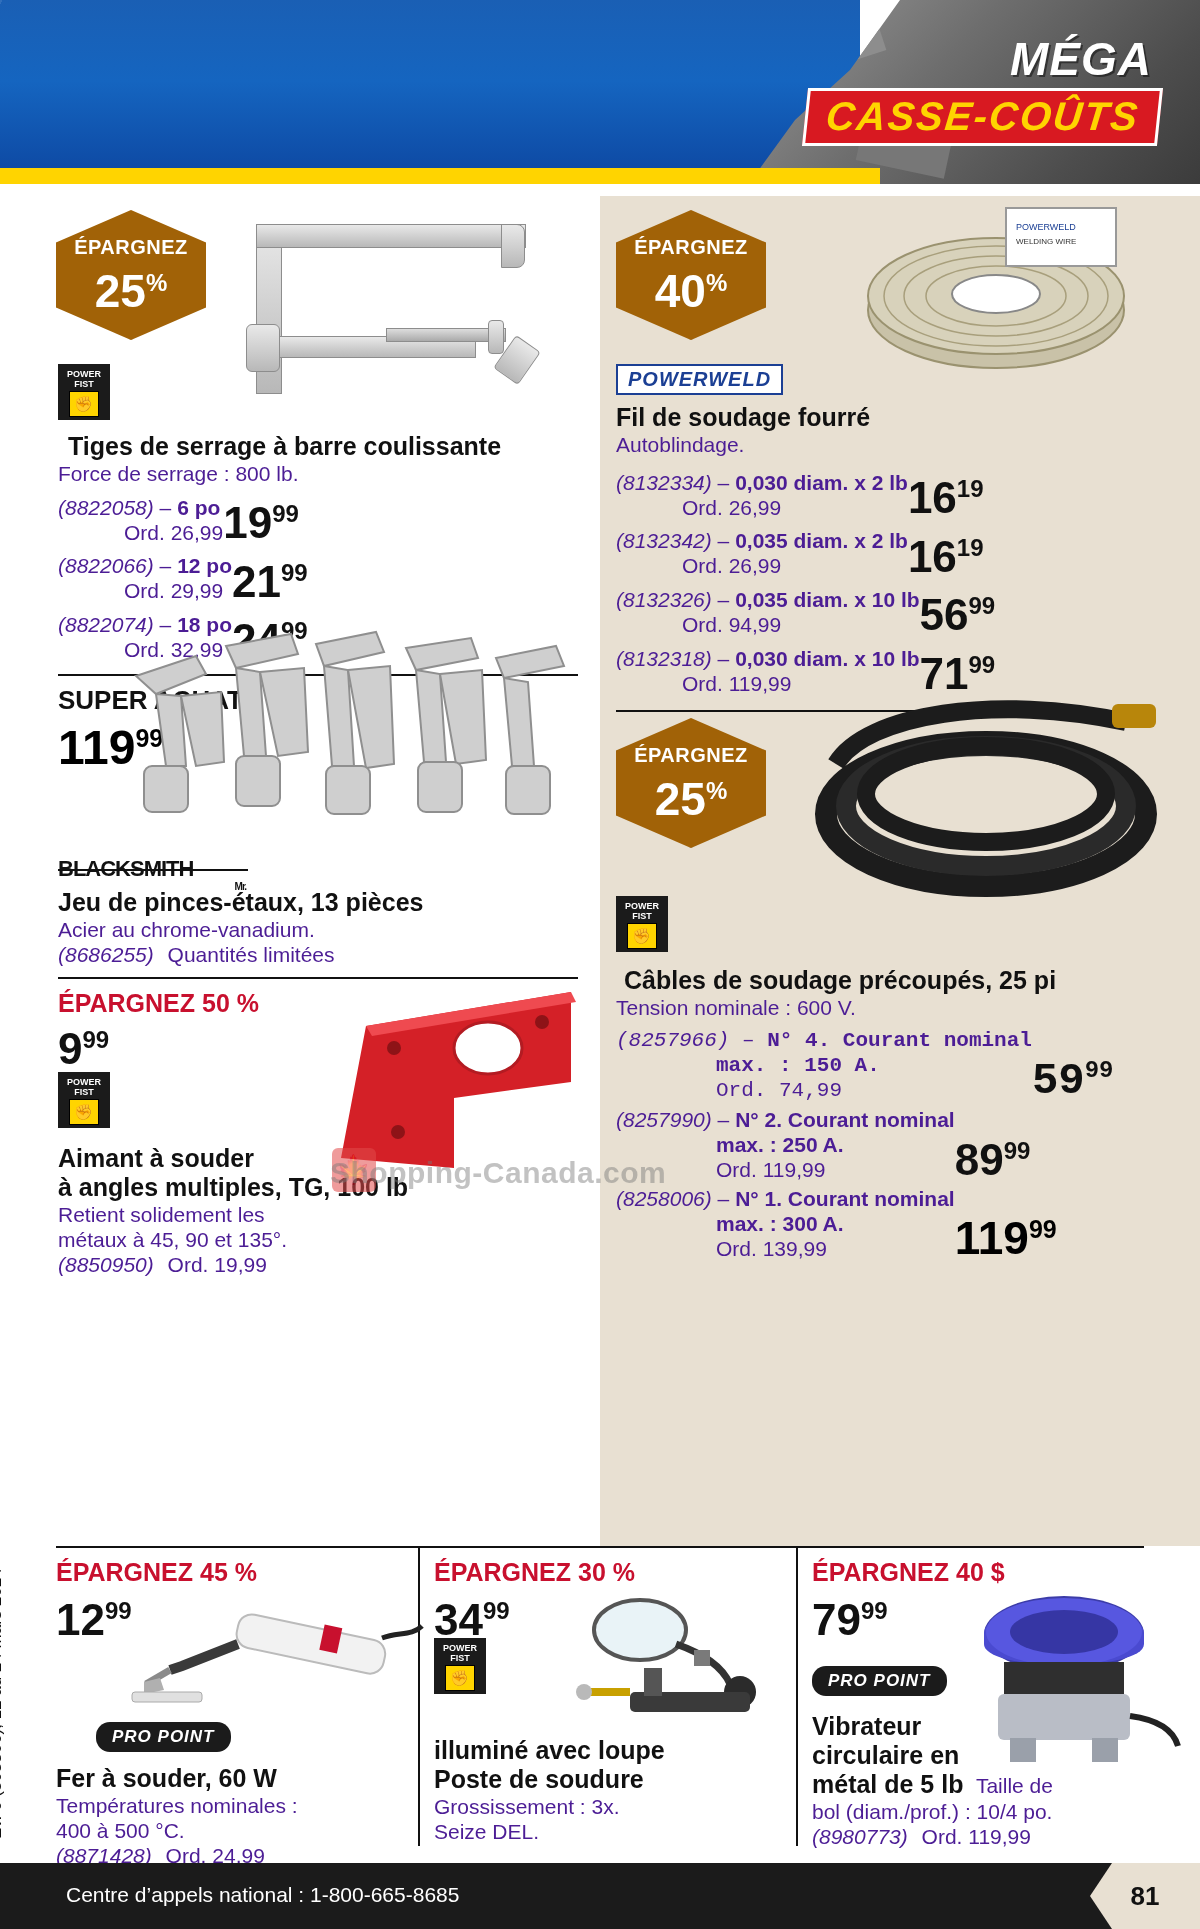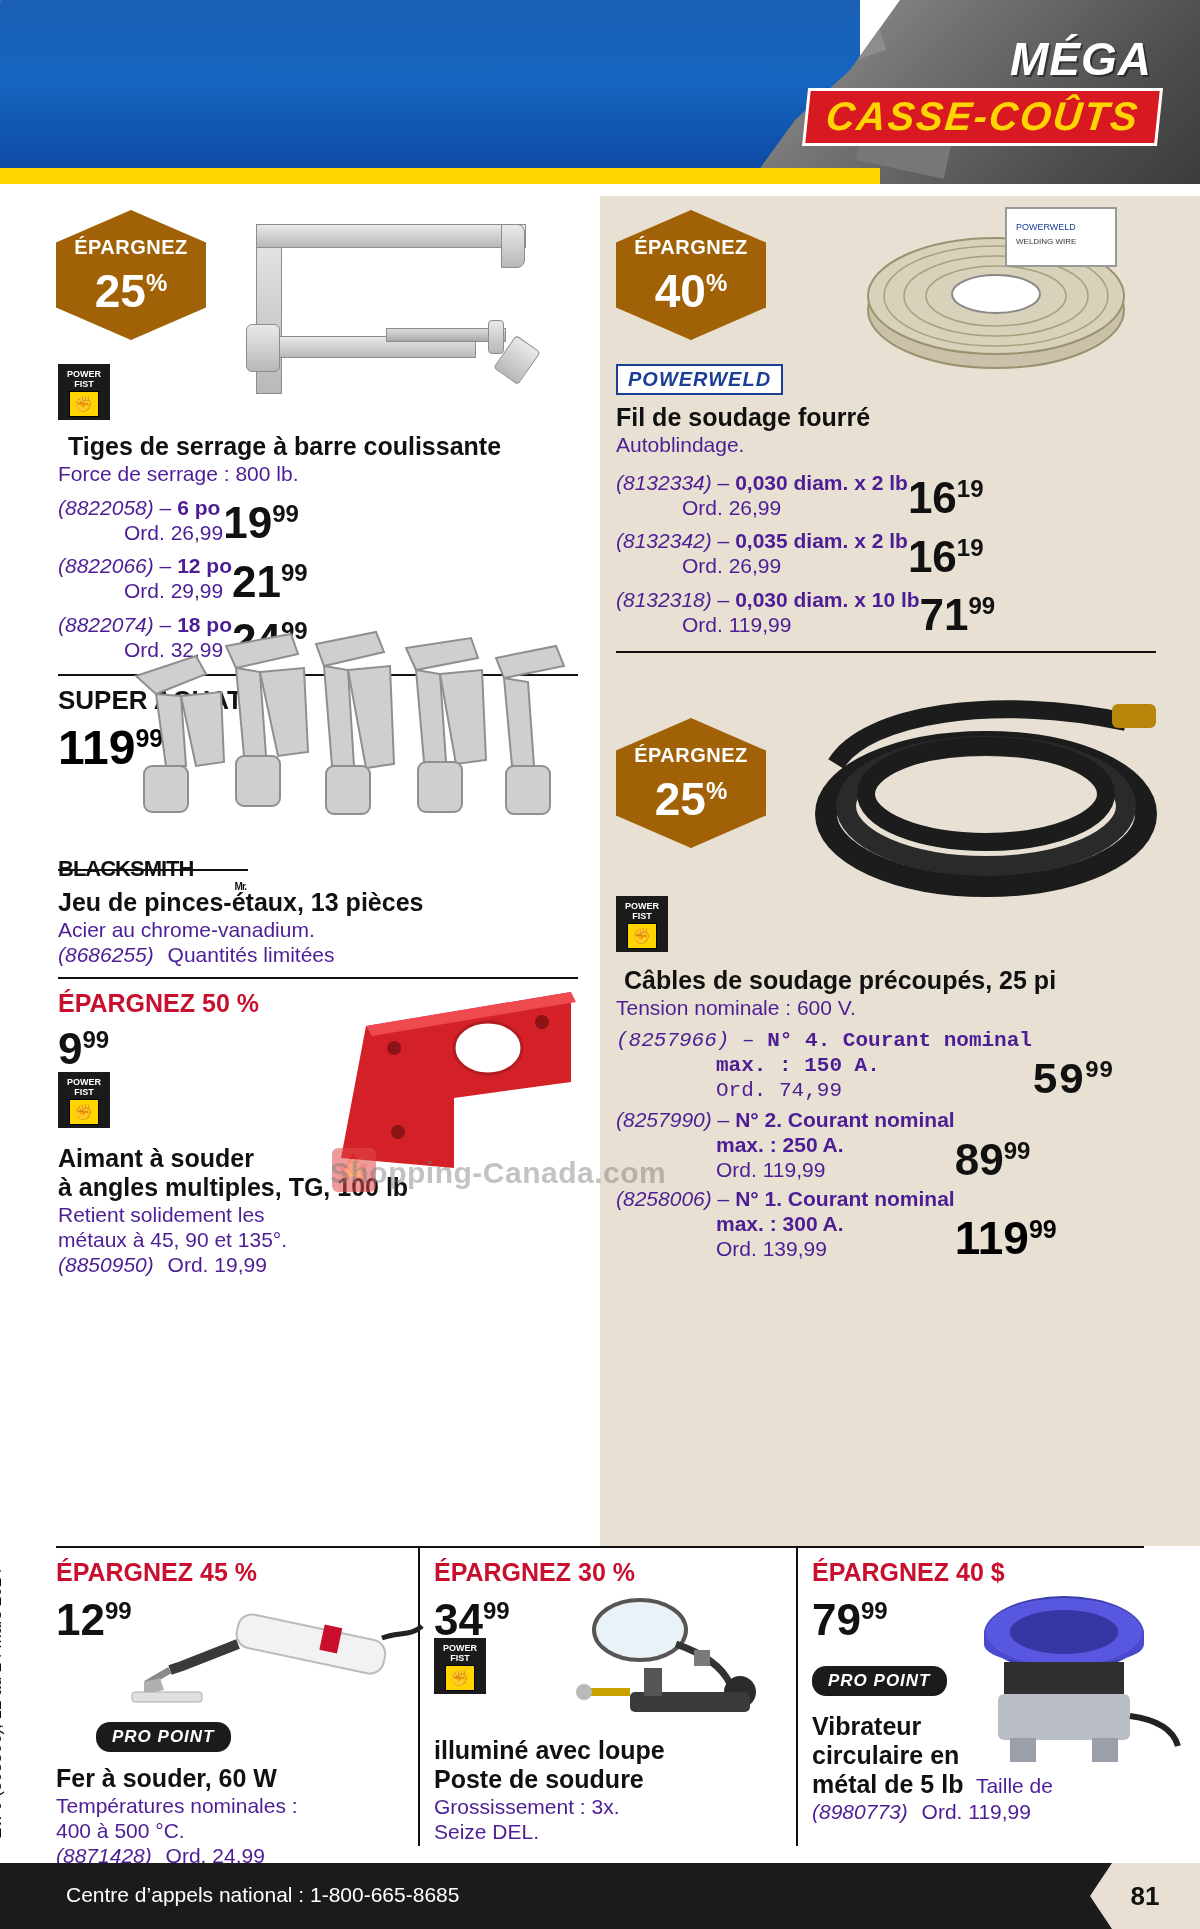--- a/index.html
+++ b/index.html
@@ -340,20 +340,29 @@
         <div class="row" style="margin-top:6px;">
           <div>
             <div class="sub"><span class="sku">(8132342)</span>
               <span>–</span>
               <span class="bold">0,035 diam. x 2 lb</span></div>
             <div class="sub" style="margin-left:66px;">Ord. 26,99</div>
           </div>
           <div class="price" style="margin-right:20px;"><span>16</span><sup>19</sup></div>
         </div>
 
+        <div class="row" style="margin-top:6px;">
+          <div>
+            <div class="sub"><span class="sku">(8132326)</span>
+              <span>–</span>
+              <span class="bold">0,035 diam. x 10 lb</span></div>
+            <div class="sub" style="margin-left:66px;">Ord. 94,99</div>
+          </div>
+          <div class="price" style="margin-right:20px;"><span>56</span><sup>99</sup></div>
+        </div>
 
         <div class="row" style="margin-top:6px;">
           <div>
             <div class="sub"><span class="sku">(8132318)</span>
               <span>–</span>
               <span class="bold">0,030 diam. x 10 lb</span></div>
             <div class="sub" style="margin-left:66px;">Ord. 119,99</div>
           </div>
           <div class="price" style="margin-right:20px;"><span>71</span><sup>99</sup></div>
         </div>
@@ -507,20 +516,21 @@
         </svg>
       </div>
 
       <div class="pp-logo" style="position:absolute; left:0px; top:120px;">PRO POINT</div>
 
       <div style="position:absolute; left:0; top:166px; width:372px;">
         <div class="ttl">Vibrateur</div>
         <div class="ttl">circulaire en</div>
         <div><span class="ttl">métal de 5 lb</span>
           <span class="sub" style="margin-left:8px;">Taille de</span></div>
+        <div class="sub">bol (diam./prof.) : 10/4 po.</div>
         <div class="sub"><span class="sku">(8980773)</span>
           <span style="margin-left:8px;">Ord. 119,99</span></div>
       </div>
     </div>
   </div>
 
   <div class="sidetext">Év. 6 (305506), 12 au 24 mars 2024</div>
 
   <div class="footer">
     <div class="txt">Centre d’appels national : 1-800-665-8685</div>

